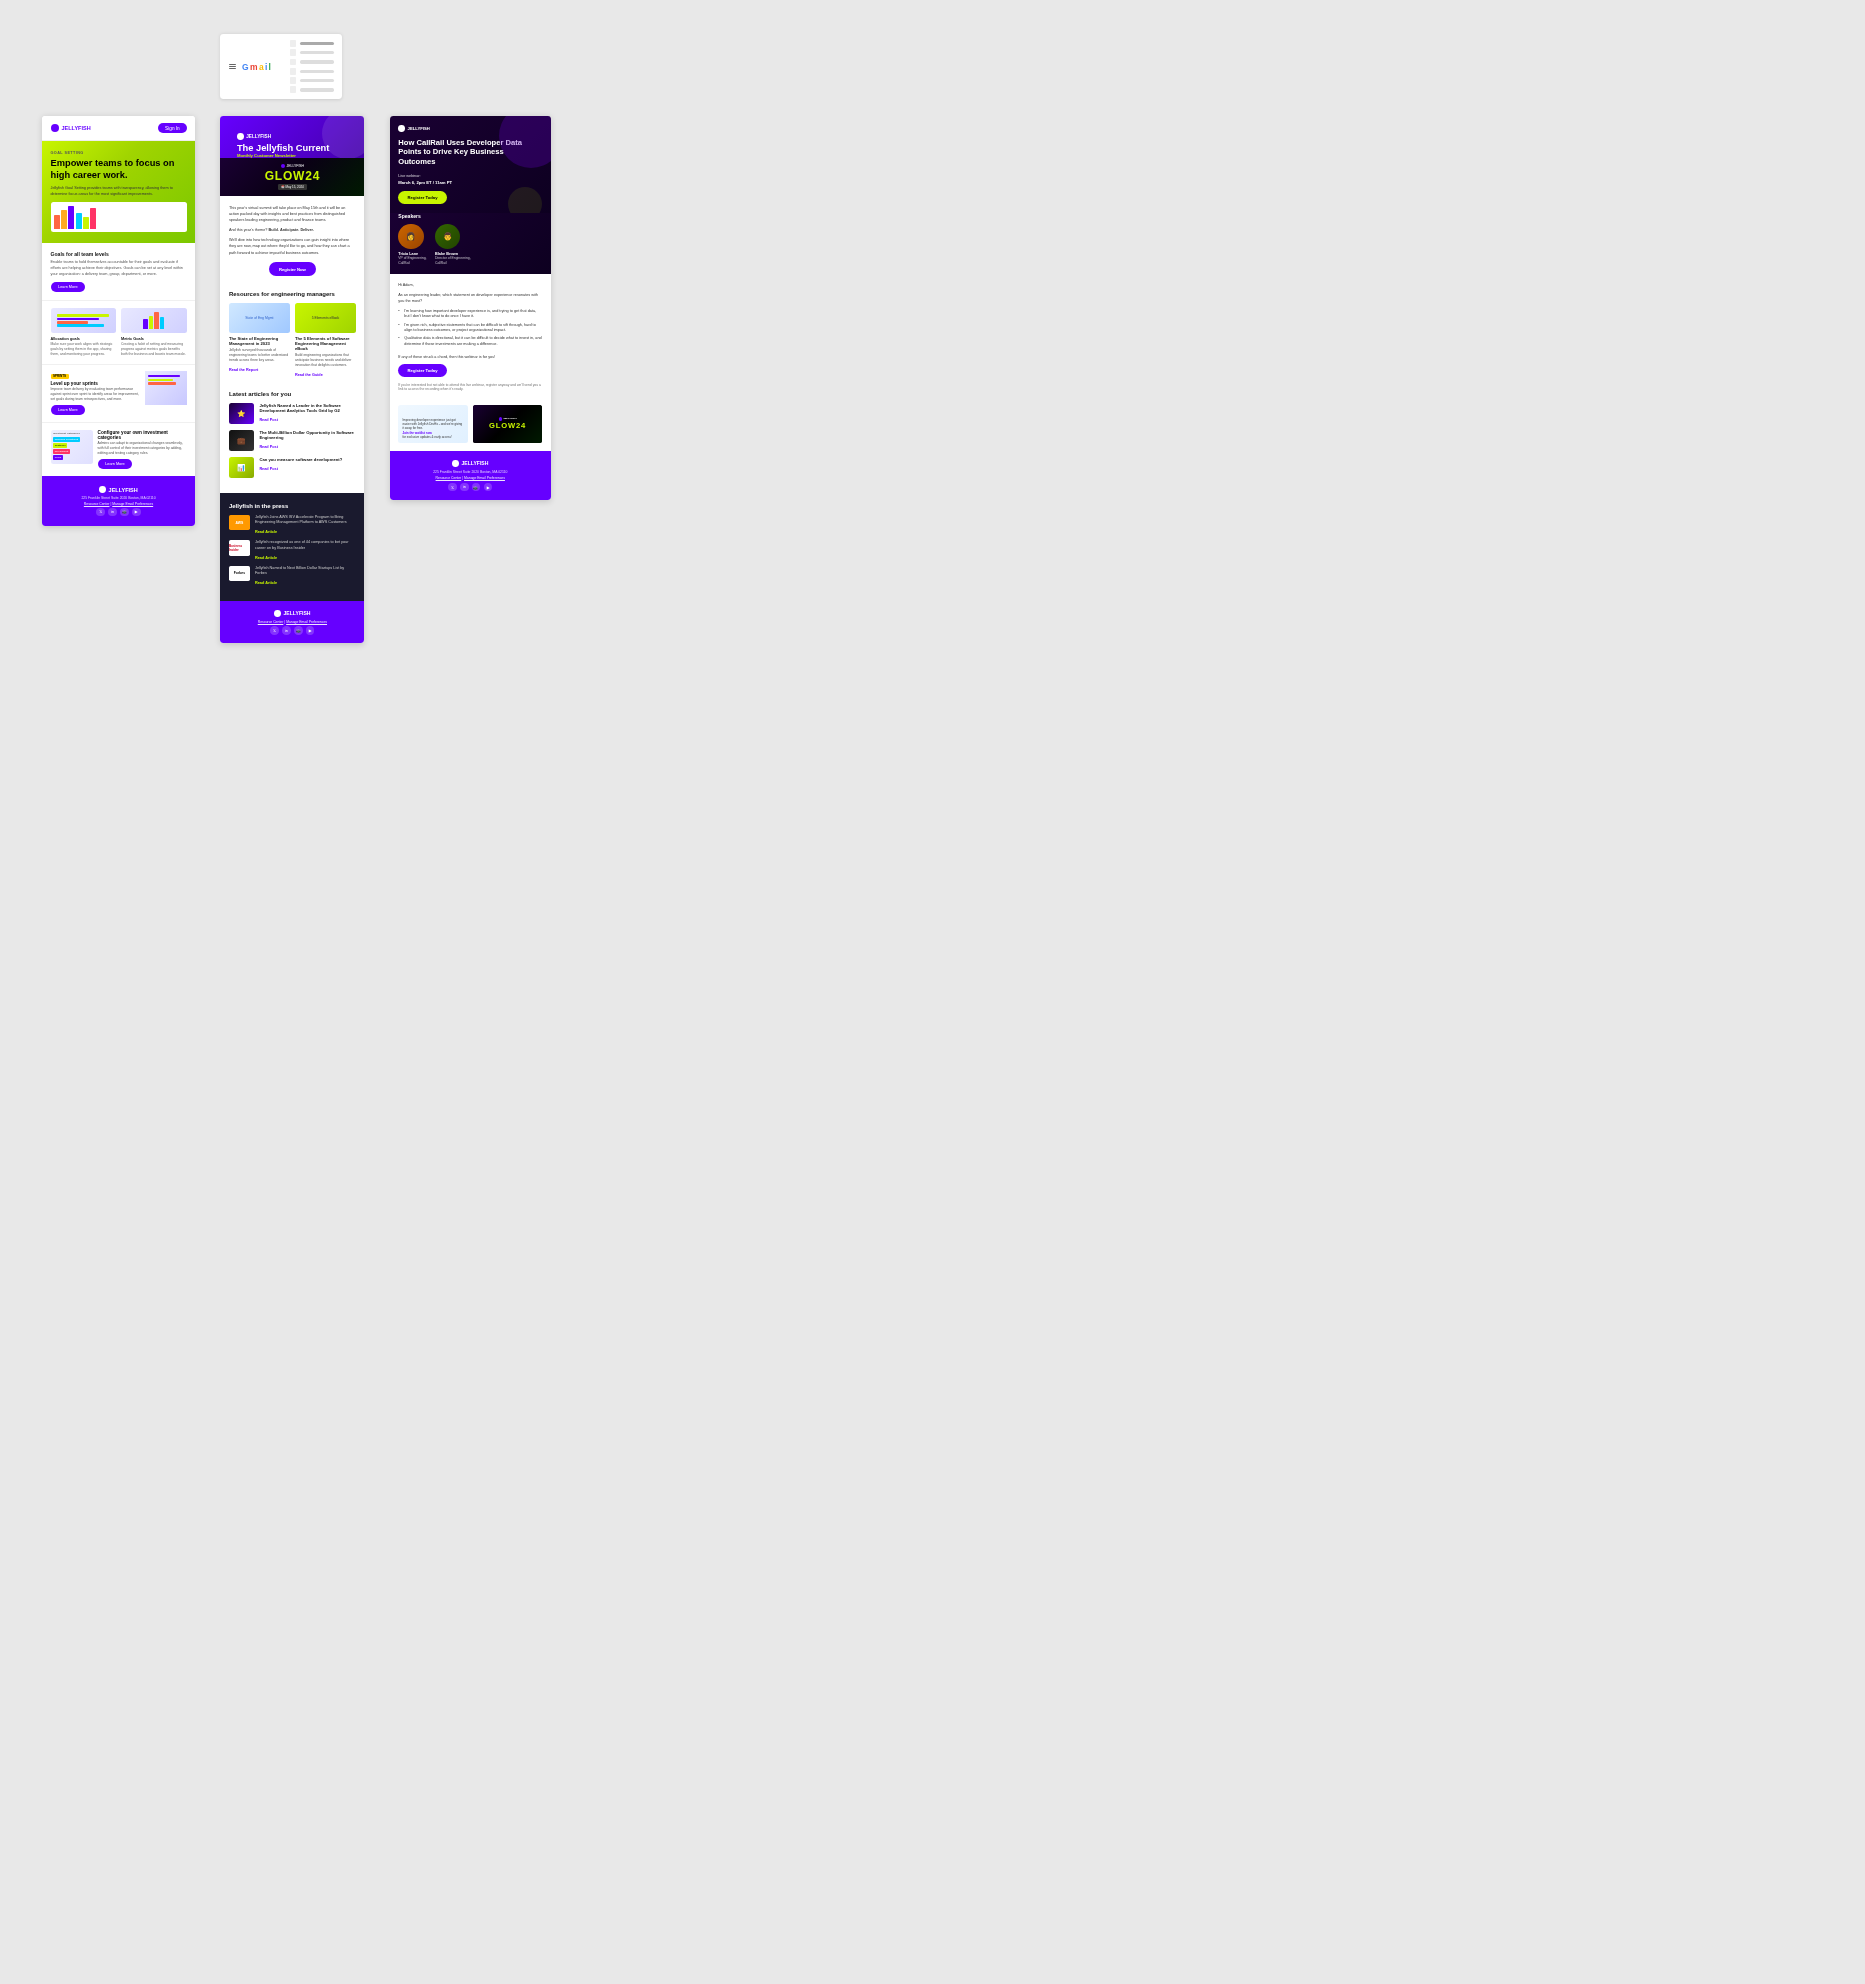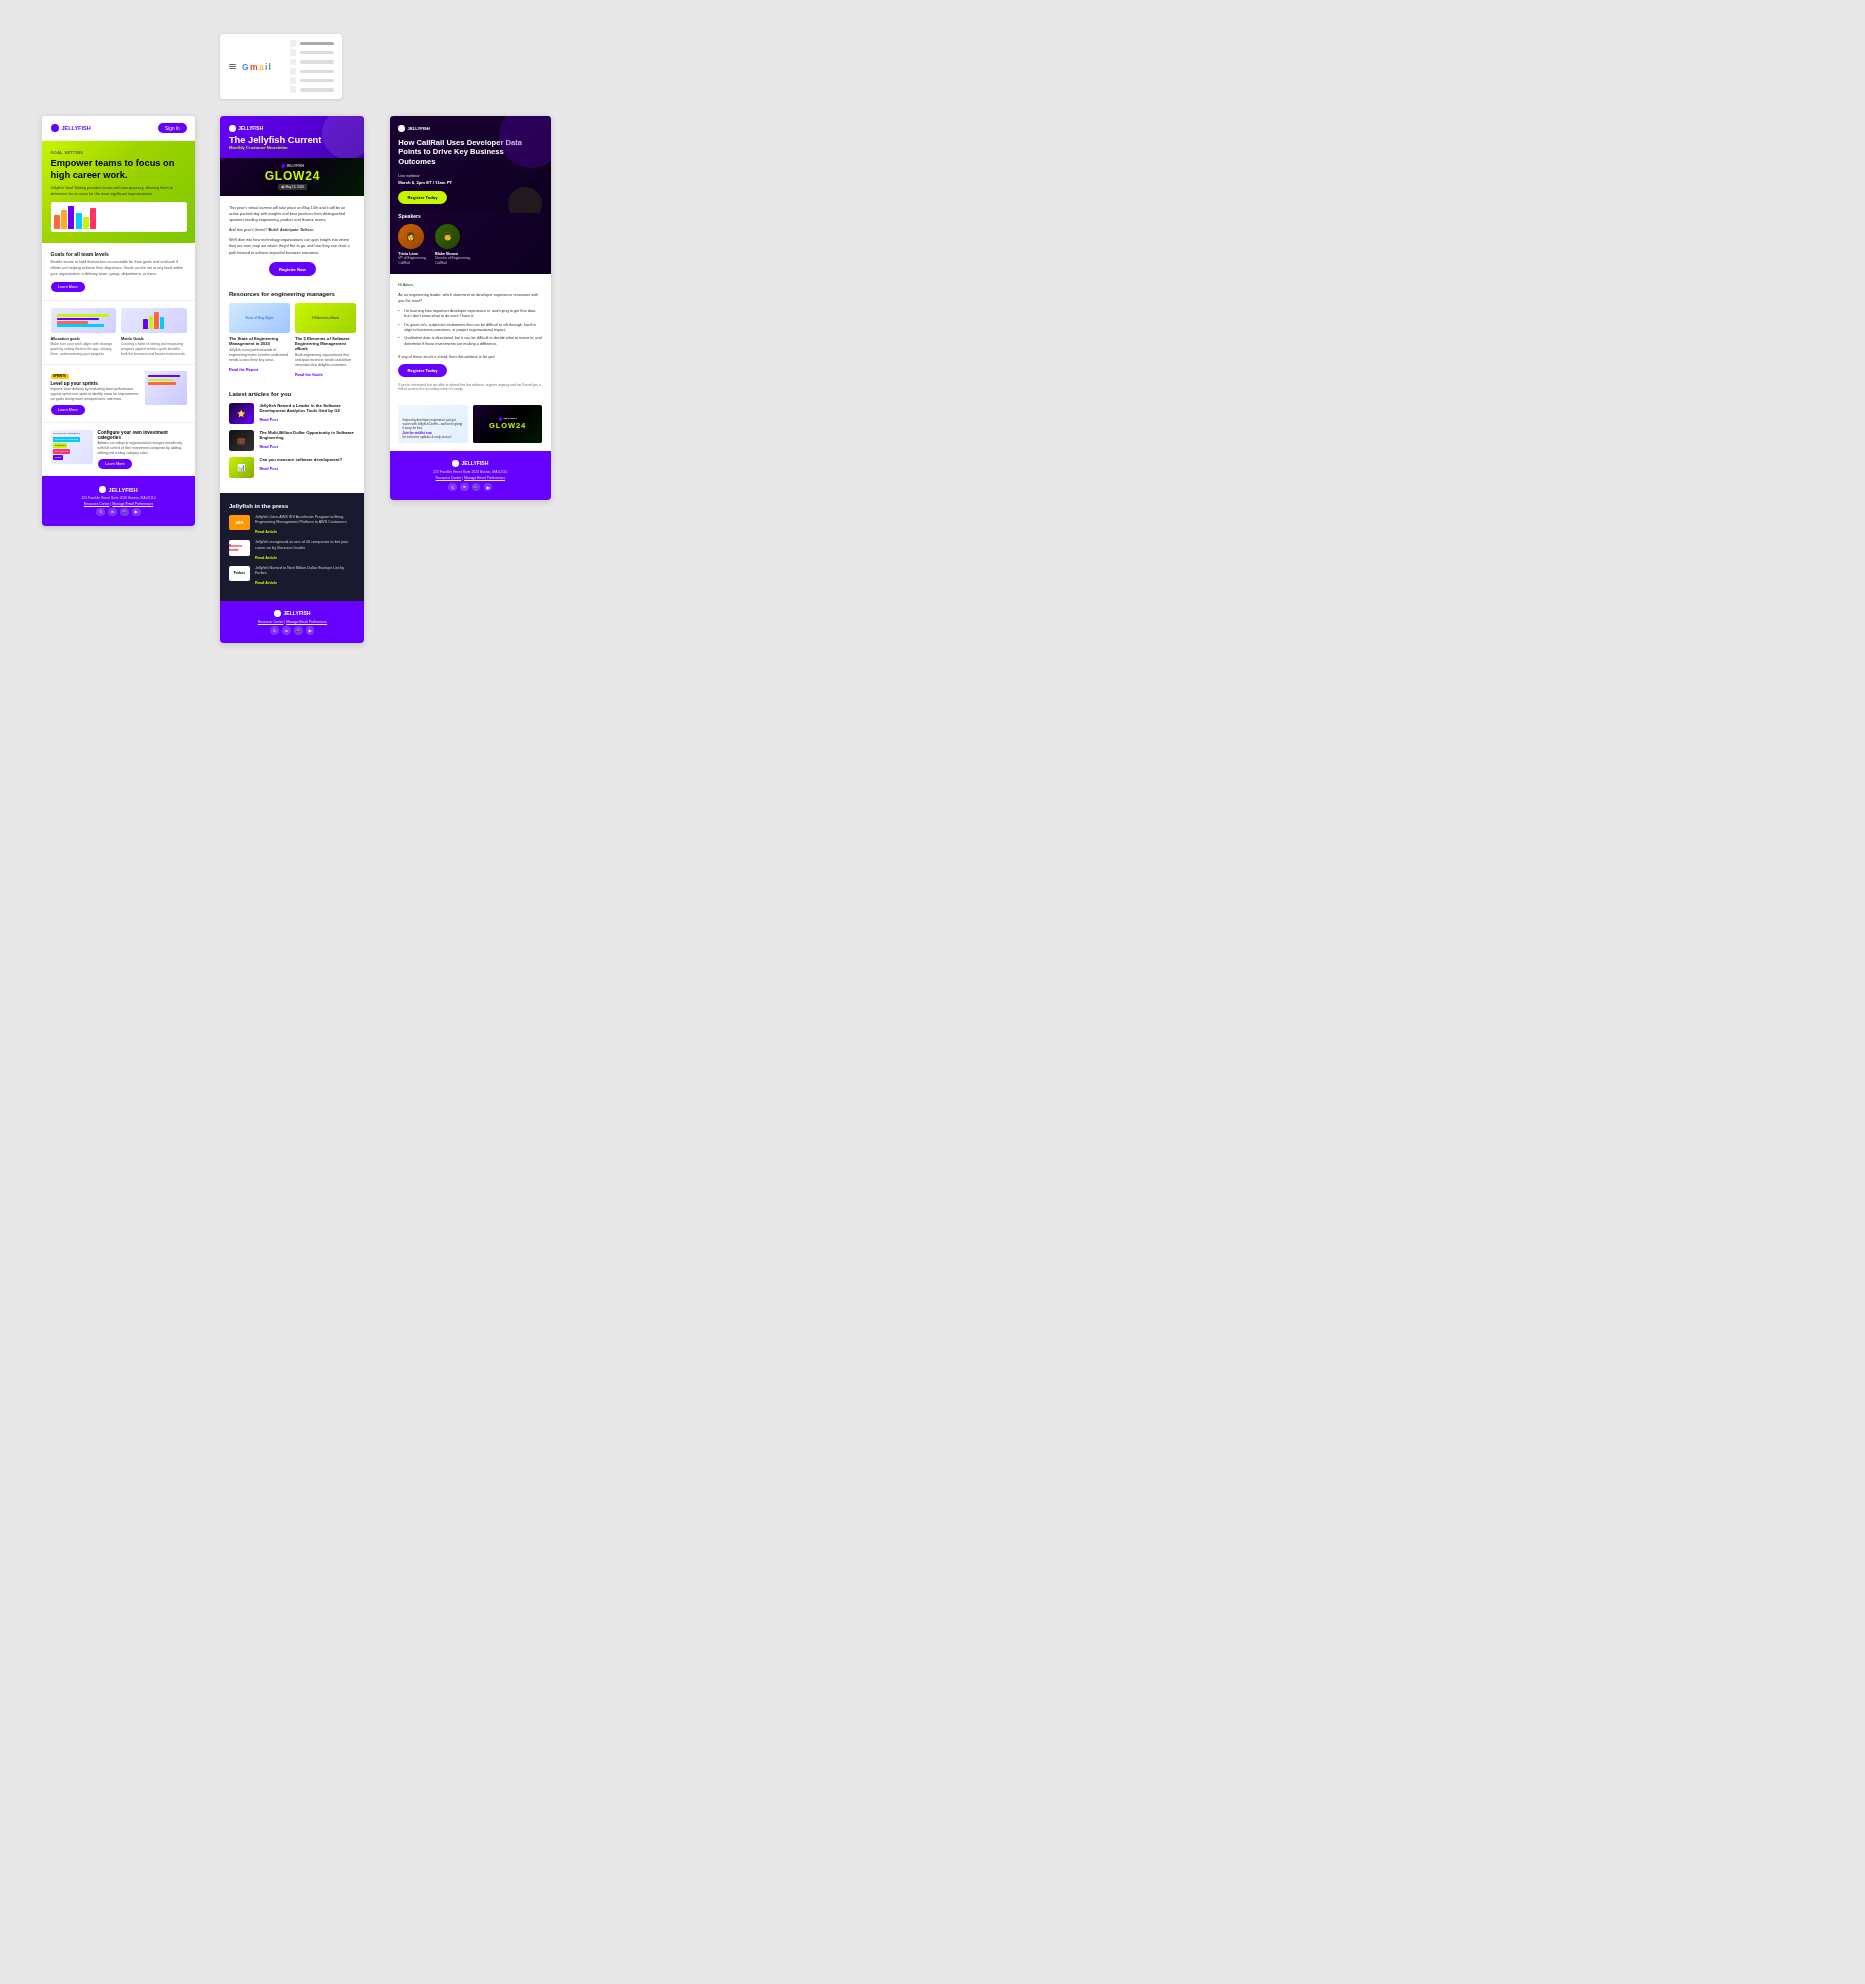--- a/index.html
+++ b/index.html
@@ -297,21 +297,21 @@
       margin-top: 5.1px;
       padding: 3.4px;
       display: flex;
       align-items: flex-end;
       gap: 1.7px;
     }
 
     
     .center-header-banner {
       background: linear-gradient(135deg, #6600ff 0%, #4400aa 100%);
-      padding: 0;
+      padding: 8px;
       position: relative;
       overflow: hidden;
       height: 42px;
     }
     .center-header-inner {
       padding: 8.5px;
       position: relative;
       z-index: 2;
     }
     .center-header-inner .jf-logo-white {

